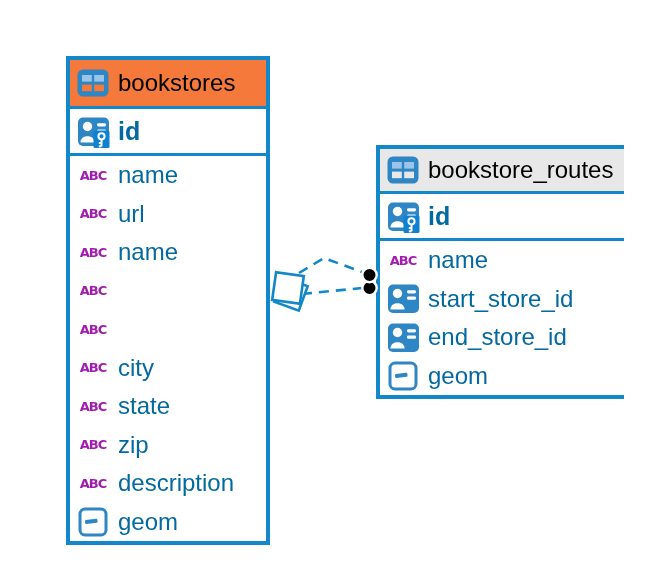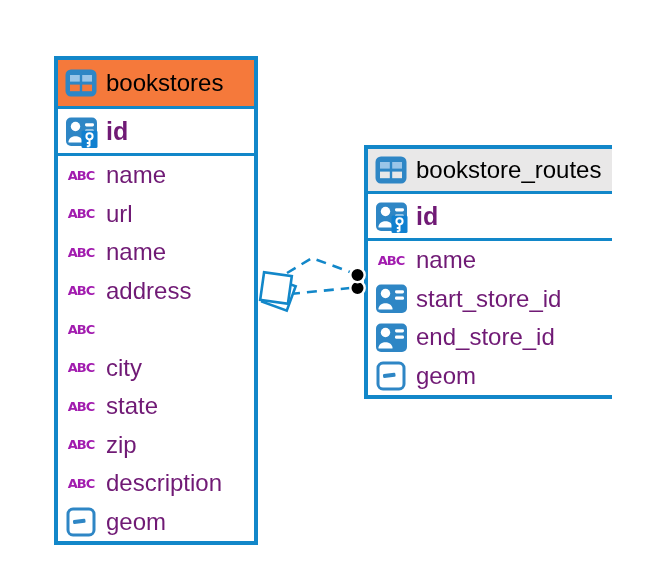--- a/index.html
+++ b/index.html
@@ -2,20 +2,21 @@
 <html><head>
 <meta charset="utf-8">
 <style>
   html,body{margin:0;padding:0;}
   .canvas{
     position:relative;
     width:612px;height:570px;
     background:#ffffff;
     overflow:hidden;
     font-family:"Liberation Sans",sans-serif;
+    margin-left:12px;
   }
   .table{
     position:absolute;
     background:#ffffff;
     border:4px solid #1287c9;
     box-sizing:border-box;
   }
   .table-left{left:54px;top:56px;width:204px;}
   .table-right{left:364px;top:145px;width:272px;}
   .thead{
@@ -27,21 +28,21 @@
   .table-left .thead{background:#f5793b;--cellbg:#f5793b;}
   .table-right .thead{background:#e9e8e8;--cellbg:#e9e8e8;height:42px;}
   .row{
     display:flex;align-items:center;
     height:38.5px;
     padding:0 6px;gap:8px;
     background:#ffffff;
   }
   .row.pk{height:44px;border-bottom:3px solid #1287c9;}
   .tname{font-size:24px;color:#000;white-space:nowrap;}
-  .lbl{font-size:24px;color:#701a75;white-space:nowrap;}
+  .lbl{font-size:24px;color:#0369a1;white-space:nowrap;}
   .pk-lbl{font-weight:700;font-size:25px;}
   .icon-box{
     width:34px;height:34px;flex:none;
     display:flex;align-items:center;justify-content:center;
   }
   .ticon{width:32px;height:28px;display:block;}
   .cicon{width:33px;height:33px;display:block;}
   .gicon{width:30px;height:30px;display:block;}
   .abc{
     font-family:"DejaVu Sans",sans-serif;
@@ -120,21 +121,20 @@
     <div class="row">
       <span class="icon-box abc">ABC</span>
       <span class="lbl">url</span>
     </div>
     <div class="row">
       <span class="icon-box abc">ABC</span>
       <span class="lbl">name</span>
     </div>
     <div class="row">
       <span class="icon-box abc">ABC</span>
-      <span class="lbl">address</span>
     </div>
     <div class="row">
       <span class="icon-box abc">ABC</span>
     </div>
     <div class="row">
       <span class="icon-box abc">ABC</span>
       <span class="lbl">city</span>
     </div>
     <div class="row">
       <span class="icon-box abc">ABC</span>

